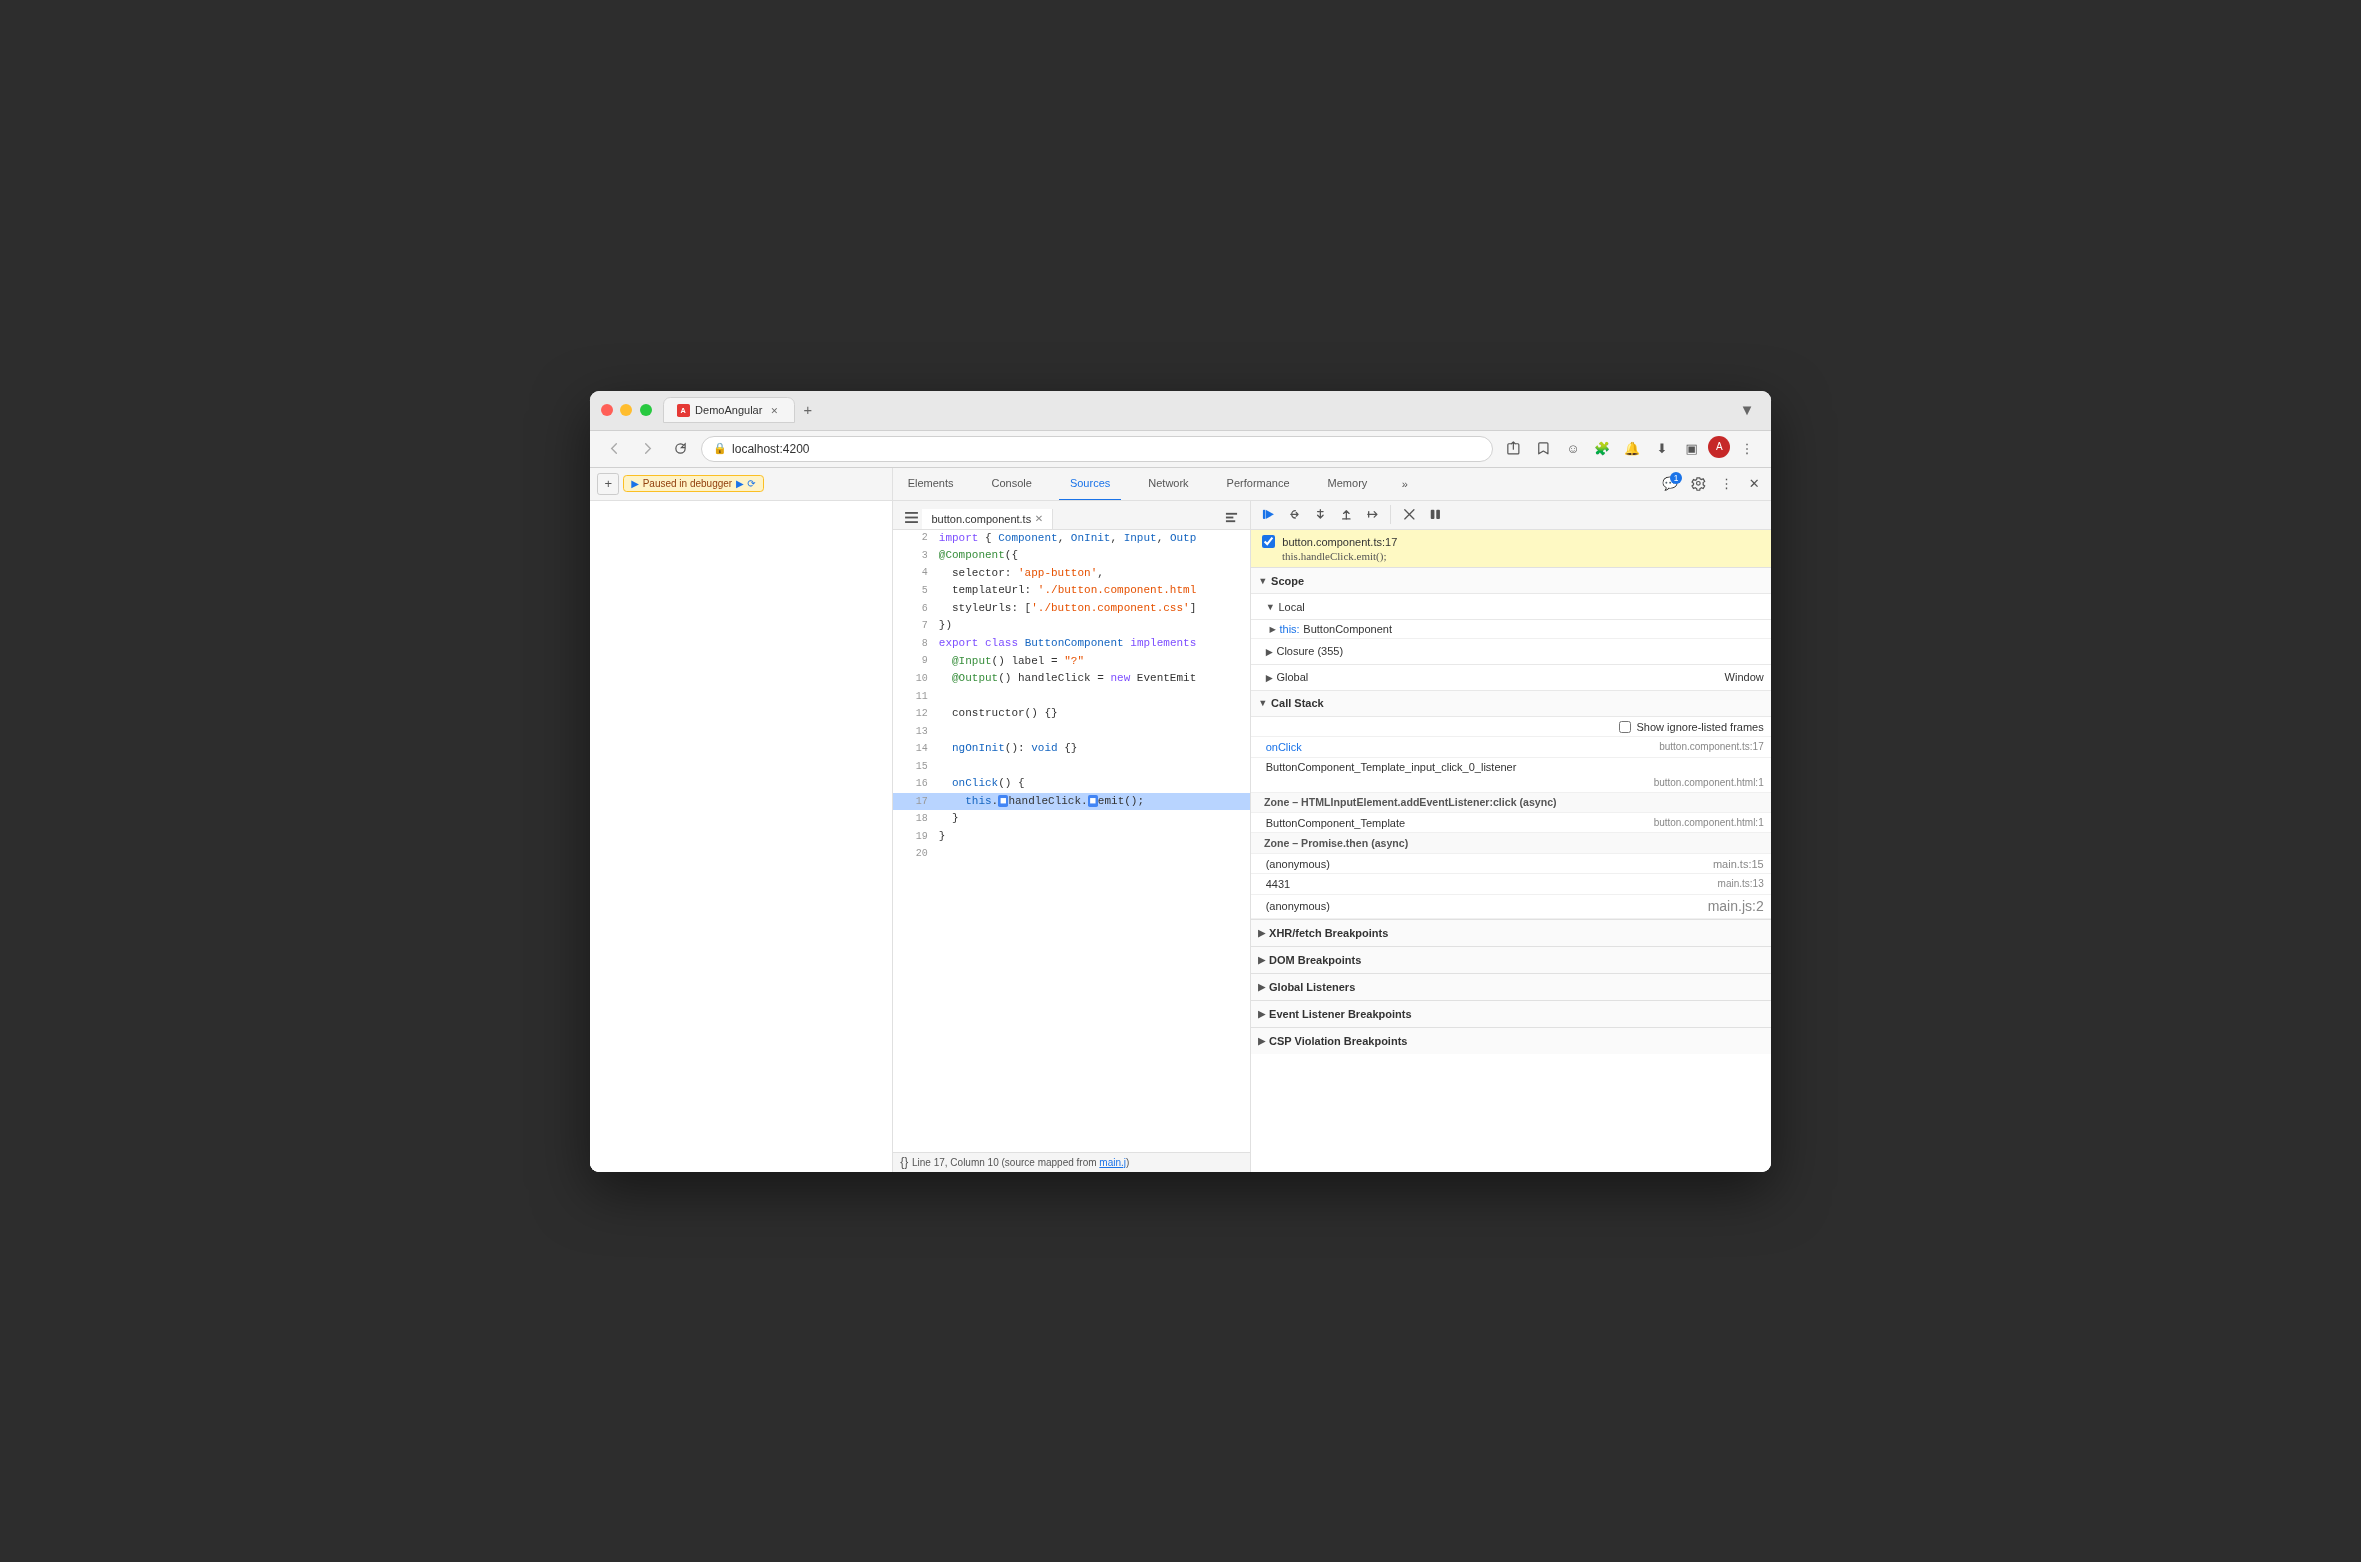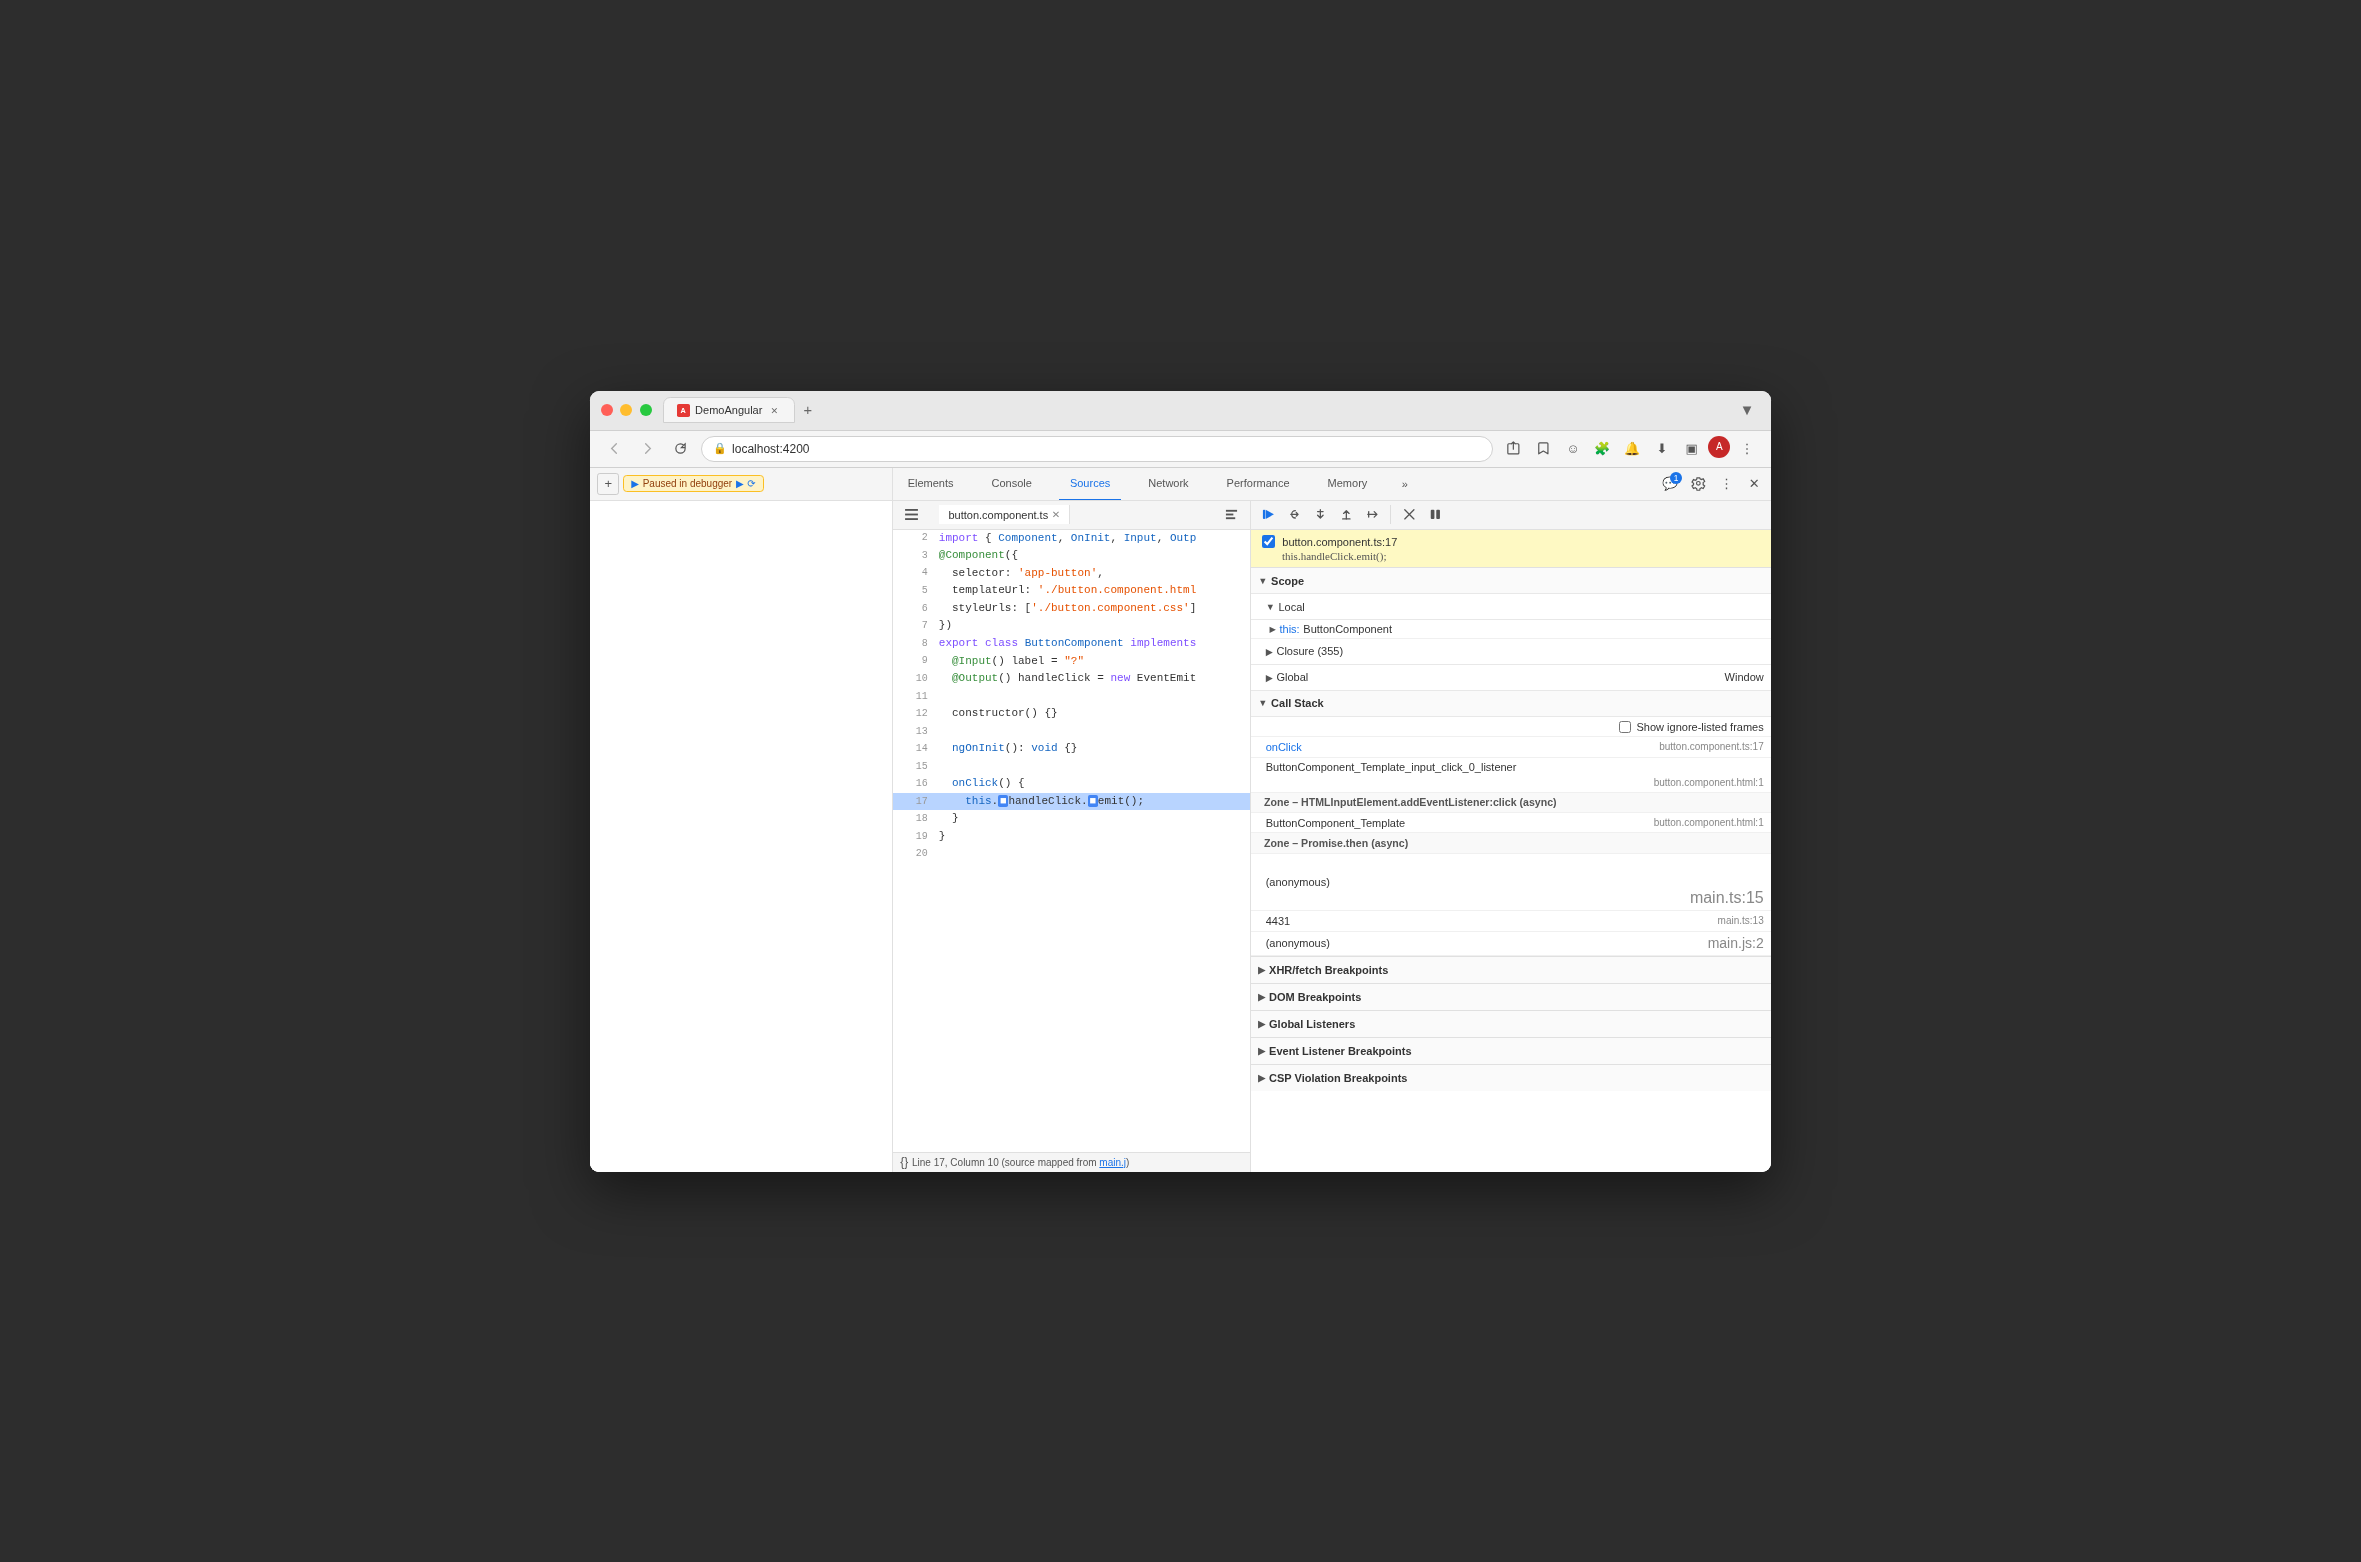--- a/index.html
+++ b/index.html
@@ -279,23 +279,23 @@
       border-right: 0.9px solid #e0e0e0;
       display: flex;
       flex-direction: column;
       flex-shrink: 0;
     }
     .sources-toolbar {
       height: 29px;
       background: #f5f5f5;
       border-bottom: 0.9px solid #e0e0e0;
       display: flex;
-      align-items: center;
+      align-items: flex-end;
       padding: 0 7.3px;
-      gap: 17px;
+      gap: 0;
     }
     .sources-toolbar-btn {
       width: 22px;
       height: 22px;
       display: flex;
       align-items: center;
       justify-content: center;
       border-radius: 2.8px;
       cursor: pointer;
       color: #555;
@@ -862,21 +862,21 @@
                 <span style="font-size:11px; color:#333;">ButtonComponent_Template</span>
                 <span style="margin-left:auto; color:#888; font-size:10px;">button.component.html:1</span>
               </div>
             </div>
             <div class="call-stack-item zone-separator">
               <span>Zone – Promise.then (async)</span>
             </div>
             <div class="call-stack-item">
               <div class="call-stack-row">
                 <span style="font-size:11px; color:#333;">(anonymous)</span>
-                <span style="margin-left:auto; color:#888; font-size:16px;margin-top:31px;">main.ts:15</span>
+                <span style="margin-left:auto; color:#888; font-size:11px;">main.ts:15</span>
               </div>
             </div>
             <div class="call-stack-item">
               <div class="call-stack-row">
                 <span style="font-size:11px; color:#333;">4431</span>
                 <span style="margin-left:auto; color:#888; font-size:10px;">main.ts:13</span>
               </div>
             </div>
             <div class="call-stack-item">
               <div class="call-stack-row">

